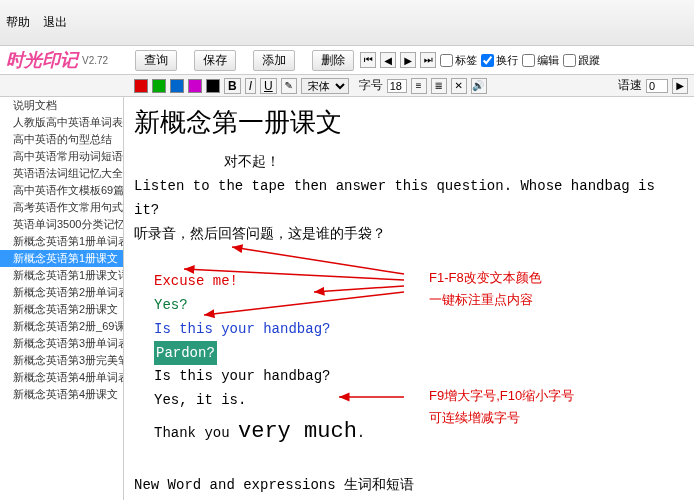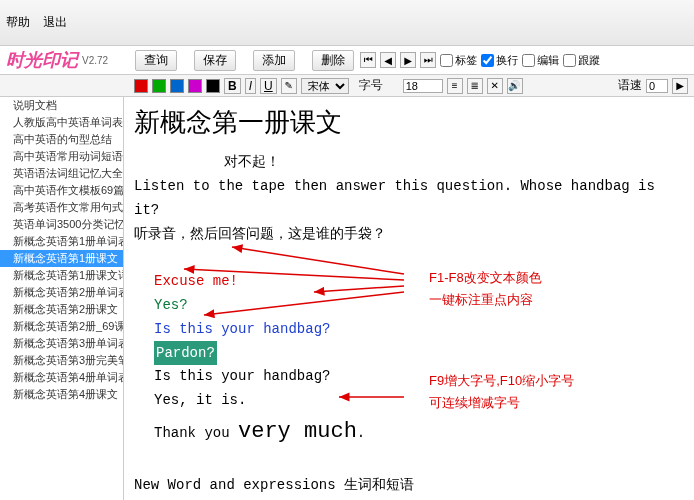--- a/index.html
+++ b/index.html
@@ -77,21 +77,21 @@
   <span class="color-box" style="background:#0a0"></span>
   <span class="color-box" style="background:#06c"></span>
   <span class="color-box" style="background:#c0c"></span>
   <span class="color-box" style="background:#000"></span>
   <b style="padding:0 3px;border:1px solid #aaa">B</b>
   <i style="padding:0 3px;border:1px solid #aaa">I</i>
   <u style="padding:0 3px;border:1px solid #aaa">U</u>
   <span class="tb-icon">✎</span>
   <select class="sel"><option>宋体</option></select>
   <span style="margin-left:6px">字号</span>
-  <input class="sel" style="width: 40px; margin-left: 16px;" value="18">
+  <input class="sel" style="width: 20px;" value="18">
   <span class="tb-icon">≡</span>
   <span class="tb-icon">≣</span>
   <span class="tb-icon">✕</span>
   <span class="tb-icon">🔊</span>
   <span style="margin-left:auto">语速</span>
   <input class="sel" style="width: 22px;" value="0">
   <span class="tb-icon">▶</span>
 </div>
 
 <div class="main">
@@ -145,18 +145,18 @@
       <line x1="280" y1="177" x2="108" y2="150" stroke="#d00" stroke-width="1.5" marker-end="url(#ah)"></line>
       <line x1="280" y1="183" x2="60" y2="172" stroke="#d00" stroke-width="1.5" marker-end="url(#ah)"></line>
       <line x1="280" y1="189" x2="190" y2="195" stroke="#d00" stroke-width="1.5" marker-end="url(#ah)"></line>
       <line x1="280" y1="195" x2="80" y2="218" stroke="#d00" stroke-width="1.5" marker-end="url(#ah)"></line>
       <line x1="280" y1="300" x2="215" y2="300" stroke="#d00" stroke-width="1.5" marker-end="url(#ah)"></line>
     </svg>
     <div class="annot" style="top:170px;left:285px">
       <div>F1-F8改变文本颜色</div>
         <div>一键标注重点内容</div>
     </div>
-    <div class="annot" style="top:273px;left:285px">
+    <div class="annot" style="top:288px;left:285px">
       <div>F9增大字号,F10缩小字号</div>
         <div>可连续增减字号</div>
     </div>
   </div>
 </div>
 
 </body></html>

